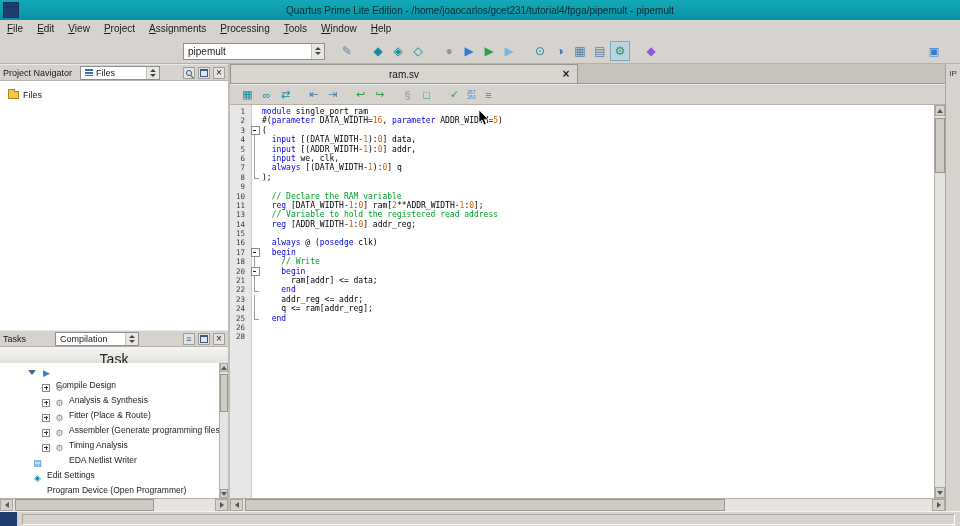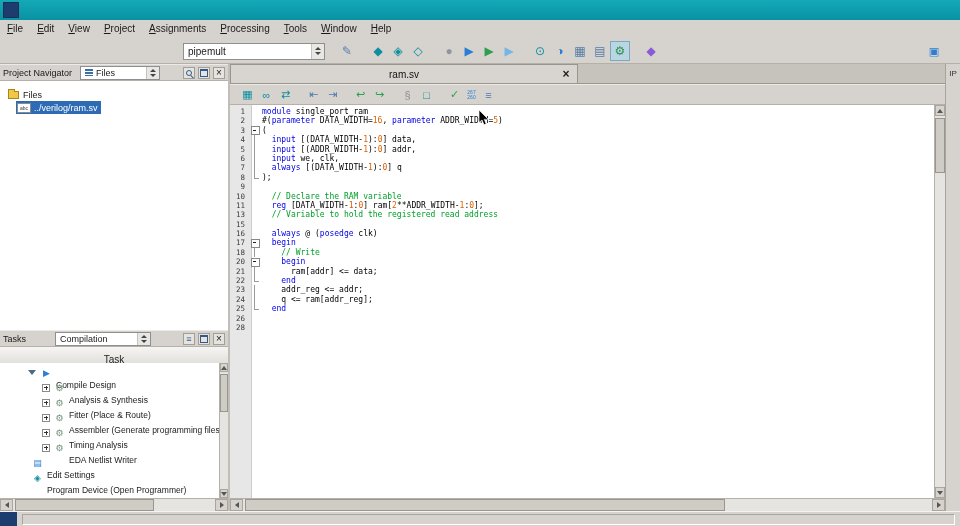--- a/index.html
+++ b/index.html
@@ -39,21 +39,21 @@
 
   
   .left-col { position:absolute; top:64px; left:0; width:228px; bottom:15px; background:#fff; }
   .splitter { position:absolute; top:64px; left:228px; width:2px; bottom:15px; background:#c1beb8; }
 
   .nav-header,.tasks-header { height:17px; background:#d6d3ce; border-top:1px solid #eceae6;
     border-bottom:1px solid #b5b1a9; display:flex; align-items:center; font-size:9px; padding:0 3px; gap:3px; }
   .panel-title { flex:none; white-space:nowrap; }
   .small-combo { height:14px; font-size:9px; }
   .nav-combo { width:80px; margin-left:5px; }
-  .tasks-combo { width:96px; margin-left:26px; }
+  .tasks-combo { width:84px; margin-left:26px; }
   .cat-icon { width:8px; height:7px; margin-right:3px; flex:none;
     background:linear-gradient(#3a6ea5 0 1.5px,transparent 1.5px 3px,#3a6ea5 3px 4.5px,transparent 4.5px 5.5px,#3a6ea5 5.5px 7px); }
   .hbtn { width:12px; height:12px; border:1px solid #a39f97; background:#e6e4e0; flex:none;
     display:flex; align-items:center; justify-content:center; font-size:8px; color:#333; position:relative; }
   .hbtn.first { margin-left:auto; }
   .x-icon::before { content:"×"; font-size:10px; line-height:1; color:#222; }
   .mag::before { content:""; position:absolute; left:2px; top:2px; width:4px; height:4px;
     border:1.5px solid #345a8a; border-radius:50%; }
   .mag::after { content:""; position:absolute; left:7px; top:7px; width:4px; border-top:1.5px solid #345a8a;
     transform:rotate(45deg); transform-origin:left top; }
@@ -70,21 +70,21 @@
     margin-right:4px; flex:none; }
   .folder-icon::before { content:""; position:absolute; top:-3px; left:-1px; width:5px; height:2px;
     background:#f2c744; border:1px solid #a8851f; border-bottom:none; }
   .abc-icon { width:14px; height:10px; background:#fff; border:1px solid #8a8a8a; color:#333;
     font-size:5px; line-height:8px; text-align:center; margin-right:3px; flex:none; }
   .tree-label { white-space:nowrap; }
 
   .tasks-header { position:absolute; top:266px; left:0; right:0; }
   .tasks-colhead { position:absolute; top:283px; left:0; right:0; height:25px;
     background:linear-gradient(#f6f5f3,#d9d6d1); border-bottom:1px solid #a8a49c;
-    font-size:10px; display:flex; align-items:center; justify-content:center; color:#222; }
+    font-size:14px; display:flex; align-items:center; justify-content:center; color:#222; }
   .tasks-tree { position:absolute; top:299px; left:0; right:9px; bottom:13px; background:#fff;
     font-size:8.5px; overflow:hidden; padding-top:2px; }
   .task-row { display:flex; align-items:center; height:15px; white-space:nowrap; }
   .task-row.lvl1 { padding-left:28px; }
   .task-row.lvl2 { padding-left:42px; }
   .task-row.noexp { padding-left:32px; }
   .exp { width:9px; height:9px; margin-right:4px; flex:none; position:relative; }
   .exp.open::before { content:""; position:absolute; left:0; top:2px; width:0; height:0;
     border-left:4px solid transparent; border-right:4px solid transparent; border-top:5px solid #4a6a8a; }
   .exp.plus { width:8px; height:8px; border:1px solid #8a8a8a; background:#fff; }
@@ -162,20 +162,21 @@
   .status-field { flex:1; height:11px; margin:0 5px; border:1px solid #aaa69e;
     border-bottom-color:#fff; border-right-color:#fff; }
 
   .cursor { position:absolute; left:478px; top:110px; z-index:50; }
 </style>
 </head>
 <body>
 
 <div class="titlebar">
   <div class="app-icon"></div>
+  <div class="title-text">Quartus Prime Lite Edition - /home/joaocarlos/gcet231/tutorial4/fpga/pipemult - pipemult</div>
 </div>
 
 <div class="menubar">
     <span class="menu-item">File</span>
     <span class="menu-item">Edit</span>
     <span class="menu-item">View</span>
     <span class="menu-item">Project</span>
     <span class="menu-item">Assignments</span>
     <span class="menu-item">Processing</span>
     <span class="menu-item">Tools</span>
@@ -226,26 +227,20 @@
     <span class="hbtn win"></span>
     <span class="hbtn x-icon"></span>
   </div>
   <div id="files-tree" class="files-tree">
       <div class="tree-row lvl1">
         <span class="row-inner">
           <span class="folder-icon"></span>
           <span class="tree-label">Files</span>
         </span>
       </div>
-      <div class="tree-row lvl2">
-        <span class="row-inner selected">
-          <span class="abc-icon">abc</span>
-          <span class="tree-label">../verilog/ram.sv</span>
-        </span>
-      </div>
     </div>
 
   <div class="tasks-header">
     <span class="panel-title">Tasks</span>
     <div class="combo small-combo tasks-combo">
       <span class="combo-value">Compilation</span>
       <span class="spin">
           <span class="arr-up"></span>
           <span class="arr-down"></span>
         </span>
@@ -352,20 +347,21 @@
         <div class="code-line"><span class="ln">3</span><span class="fold f-box"></span><span class="code-text"><span class="tk-txt">(</span></span></div>
         <div class="code-line"><span class="ln">4</span><span class="fold f-line"></span><span class="code-text"><span class="tk-txt">  </span><span class="tk-kw">input</span><span class="tk-txt"> [(DATA_WIDTH-</span><span class="tk-num">1</span><span class="tk-txt">):</span><span class="tk-num">0</span><span class="tk-txt">] data,</span></span></div>
         <div class="code-line"><span class="ln">5</span><span class="fold f-line"></span><span class="code-text"><span class="tk-txt">  </span><span class="tk-kw">input</span><span class="tk-txt"> [(ADDR_WIDTH-</span><span class="tk-num">1</span><span class="tk-txt">):</span><span class="tk-num">0</span><span class="tk-txt">] addr,</span></span></div>
         <div class="code-line"><span class="ln">6</span><span class="fold f-line"></span><span class="code-text"><span class="tk-txt">  </span><span class="tk-kw">input</span><span class="tk-txt"> we, clk,</span></span></div>
         <div class="code-line"><span class="ln">7</span><span class="fold f-line"></span><span class="code-text"><span class="tk-txt">  </span><span class="tk-kw">always</span><span class="tk-txt"> [(DATA_WIDTH-</span><span class="tk-num">1</span><span class="tk-txt">):</span><span class="tk-num">0</span><span class="tk-txt">] q</span></span></div>
         <div class="code-line"><span class="ln">8</span><span class="fold f-end"></span><span class="code-text"><span class="tk-txt">);</span></span></div>
         <div class="code-line"><span class="ln">9</span><span class="fold"></span><span class="code-text"></span></div>
         <div class="code-line"><span class="ln">10</span><span class="fold"></span><span class="code-text"><span class="tk-txt">  </span><span class="tk-cmt">// Declare the RAM variable</span></span></div>
         <div class="code-line"><span class="ln">11</span><span class="fold"></span><span class="code-text"><span class="tk-txt">  </span><span class="tk-kw">reg</span><span class="tk-txt"> [DATA_WIDTH-</span><span class="tk-num">1</span><span class="tk-txt">:</span><span class="tk-num">0</span><span class="tk-txt">] ram[</span><span class="tk-num">2</span><span class="tk-txt">**ADDR_WIDTH-</span><span class="tk-num">1</span><span class="tk-txt">:</span><span class="tk-num">0</span><span class="tk-txt">];</span></span></div>
         <div class="code-line"><span class="ln">13</span><span class="fold"></span><span class="code-text"><span class="tk-txt">  </span><span class="tk-cmt">// Variable to hold the registered read address</span></span></div>
+        <div class="code-line"><span class="ln">14</span><span class="fold"></span><span class="code-text"><span class="tk-txt">  </span><span class="tk-kw">reg</span><span class="tk-txt"> [ADDR_WIDTH-</span><span class="tk-num">1</span><span class="tk-txt">:</span><span class="tk-num">0</span><span class="tk-txt">] addr_reg;</span></span></div>
         <div class="code-line"><span class="ln">15</span><span class="fold"></span><span class="code-text"></span></div>
         <div class="code-line"><span class="ln">16</span><span class="fold"></span><span class="code-text"><span class="tk-txt">  </span><span class="tk-kw">always</span><span class="tk-txt"> @ (</span><span class="tk-kw">posedge</span><span class="tk-txt"> clk)</span></span></div>
         <div class="code-line"><span class="ln">17</span><span class="fold f-box"></span><span class="code-text"><span class="tk-txt">  </span><span class="tk-kw">begin</span></span></div>
         <div class="code-line"><span class="ln">18</span><span class="fold f-line"></span><span class="code-text"><span class="tk-txt">    </span><span class="tk-cmt">// Write</span></span></div>
         <div class="code-line"><span class="ln">20</span><span class="fold f-box"></span><span class="code-text"><span class="tk-txt">    </span><span class="tk-kw">begin</span></span></div>
         <div class="code-line"><span class="ln">21</span><span class="fold f-line"></span><span class="code-text"><span class="tk-txt">      ram[addr] &lt;= data;</span></span></div>
         <div class="code-line"><span class="ln">22</span><span class="fold f-end"></span><span class="code-text"><span class="tk-txt">    </span><span class="tk-kw">end</span></span></div>
         <div class="code-line"><span class="ln">23</span><span class="fold f-line"></span><span class="code-text"><span class="tk-txt">    addr_reg &lt;= addr;</span></span></div>
         <div class="code-line"><span class="ln">24</span><span class="fold f-line"></span><span class="code-text"><span class="tk-txt">    q &lt;= ram[addr_reg];</span></span></div>
         <div class="code-line"><span class="ln">25</span><span class="fold f-end"></span><span class="code-text"><span class="tk-txt">  </span><span class="tk-kw">end</span></span></div>

